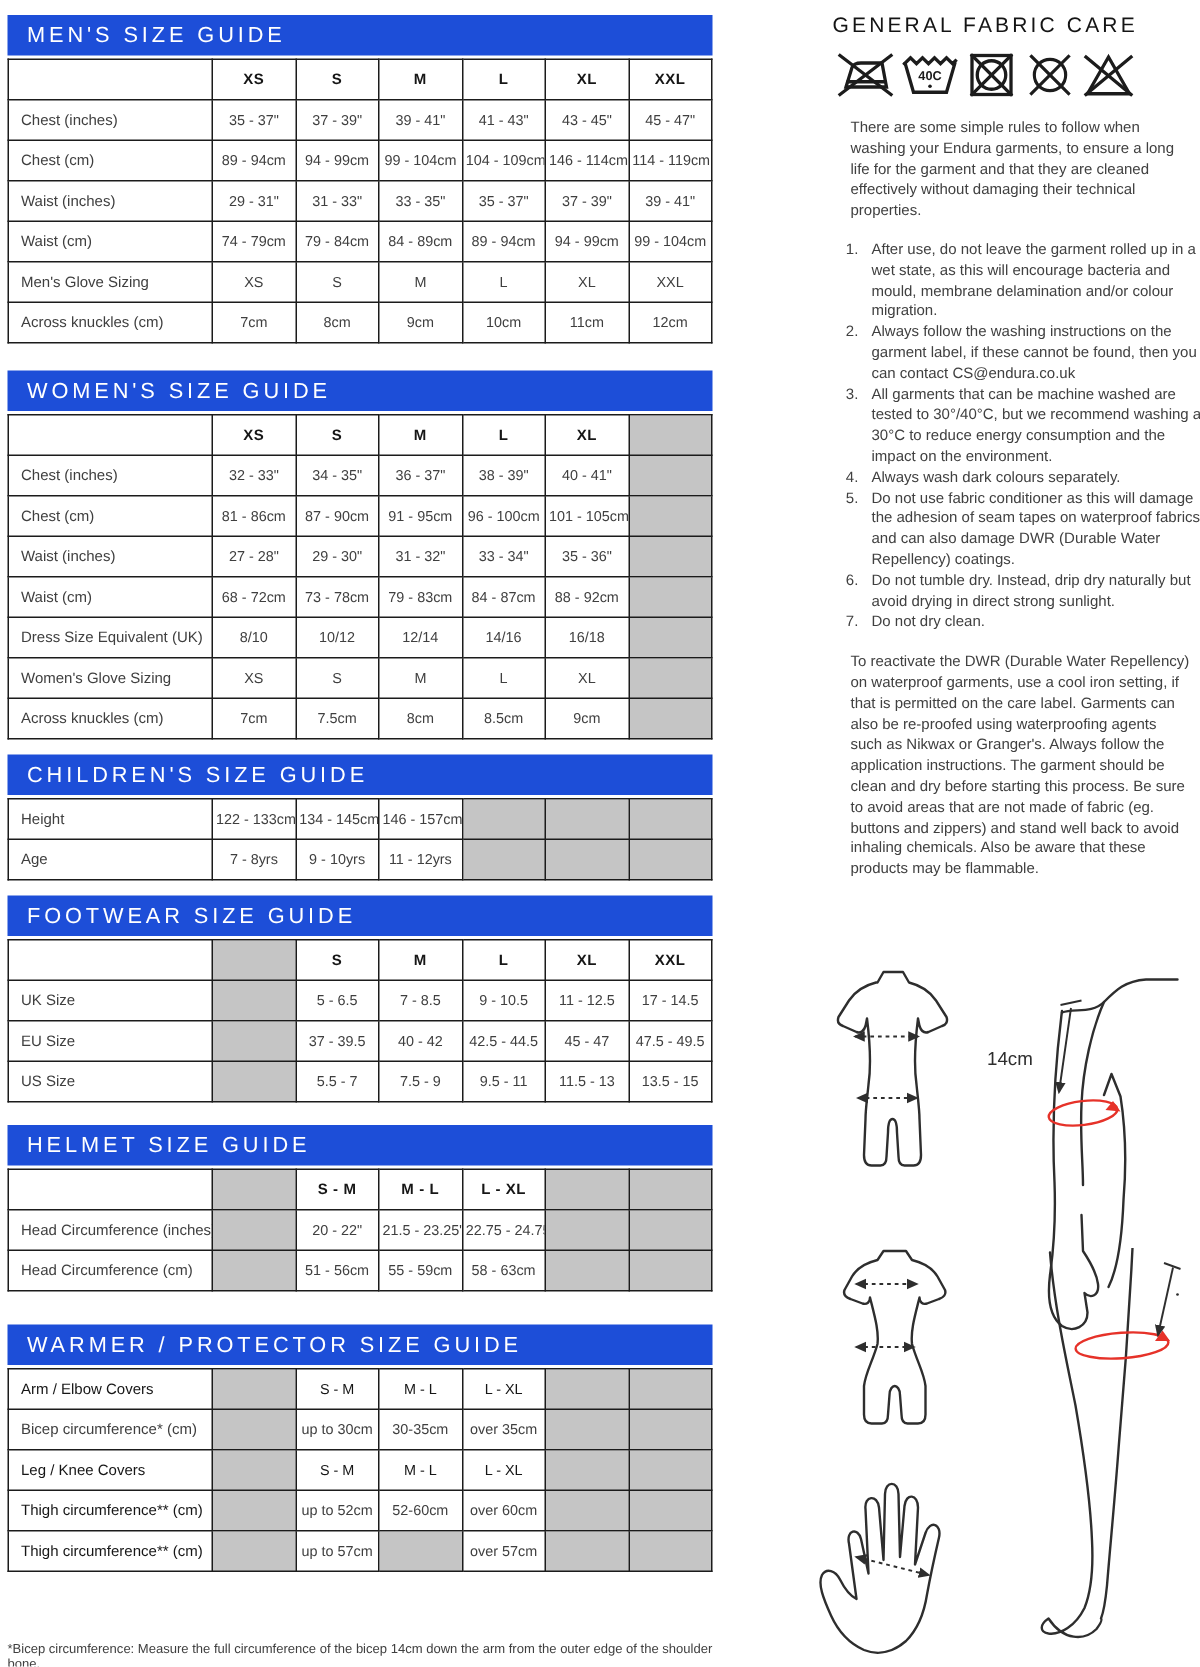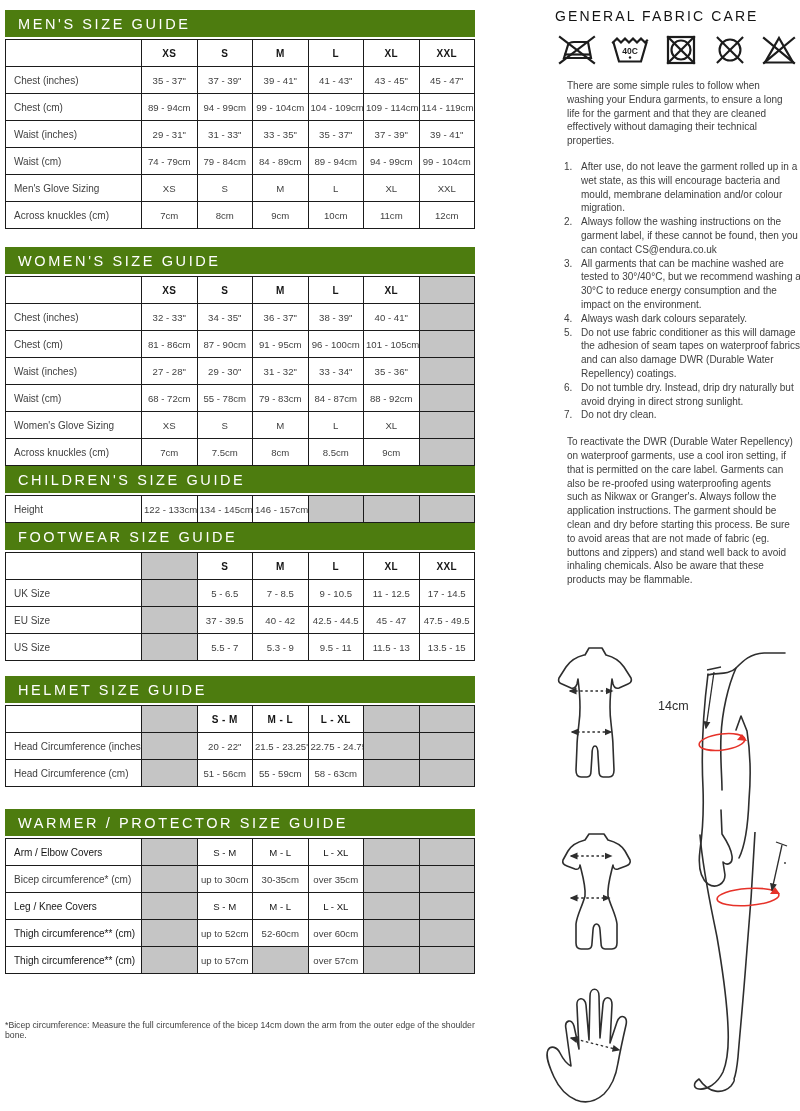--- a/index.html
+++ b/index.html
@@ -2,39 +2,39 @@
 <html><head>
 <meta charset="utf-8">
 <style>
   html,body{margin:0;padding:0}
   body{width:800px;height:1111px;background:#fff;font-family:"Liberation Sans",sans-serif;position:relative;overflow:hidden}
   .page{position:absolute;inset:0}
 
   
   .left-col{position:absolute;left:5px;top:10px;width:470px}
   .size-table{margin-bottom:18px}
-  .size-table.g14{margin-bottom:0}
+  .size-table.g14{margin-bottom:10px}
   .size-table.g15{margin-bottom:15px}
   .size-table.g19{margin-bottom:22px}
-  .title-bar{background:#4d7c0f;color:#fff;height:27px;display:flex;align-items:center;
+  .title-bar{background:#1d4ed8;color:#fff;height:27px;display:flex;align-items:center;
              padding-left:13px;font-size:14.5px;letter-spacing:2.6px;margin-bottom:2px;font-weight:400}
   table{border-collapse:collapse;width:100%;table-layout:fixed}
   td{border:1.5px solid #1b1b1b;height:24px;text-align:center;font-size:9.6px;color:#3f3f3f;
      padding:1px 2px;overflow:hidden;white-space:nowrap}
   td.lbl{width:125px;text-align:left;padding-left:8px;font-size:10px}
   td.hdr{font-weight:bold;color:#161616;font-size:10px;letter-spacing:.4px}
   td.gray{background:#c5c5c5}
   td.b{font-weight:normal;color:#161616}
   .footnotes{margin-top:46px}
   .footnote{font-size:8.7px;color:#3f3f3f;margin:0 0 7px 0}
 
   
   .right-col{position:absolute;left:555px;top:8px;width:250px}
   .fc-title{font-size:14px;font-weight:400;letter-spacing:2.1px;color:#141414;margin:0 0 9px 0}
-  .icons-row{display:flex;justify-content:space-between;align-items:center;width:244px;margin-bottom:8px}
+  .icons-row{display:flex;justify-content:flex-start;align-items:center;width:244px;margin-bottom:8px}
   .body-text{font-size:10px;line-height:13.8px;color:#404040;margin:12px}
   ol.rules{margin:12px 0 13px 0;padding-left:20px;list-style:decimal}
   ol.rules li{font-size:10px;line-height:13.8px;color:#404040;padding-left:6px;margin:0}
 
   
   .diagram{position:absolute}
   #diag-male{left:548px;top:645px}
   #diag-arm{left:648px;top:628px}
   #diag-female{left:549px;top:831px}
   #diag-hand{left:541px;top:966px}
@@ -76,21 +76,21 @@
               <td class="val">41 - 43"</td>
               <td class="val">43 - 45"</td>
               <td class="val">45 - 47"</td>
             </tr>
             <tr>
               <td class="lbl">Chest (cm)</td>
               <td class="val">89 - 94cm</td>
               <td class="val">94 - 99cm</td>
               <td class="val">99 - 104cm</td>
               <td class="val">104 - 109cm</td>
-              <td class="val">109 - 114cm</td>
+              <td class="val">146 - 114cm</td>
               <td class="val">114 - 119cm</td>
             </tr>
             <tr>
               <td class="lbl">Waist (inches)</td>
               <td class="val">29 - 31"</td>
               <td class="val">31 - 33"</td>
               <td class="val">33 - 35"</td>
               <td class="val">35 - 37"</td>
               <td class="val">37 - 39"</td>
               <td class="val">39 - 41"</td>
@@ -164,24 +164,33 @@
               <td class="val">27 - 28"</td>
               <td class="val">29 - 30"</td>
               <td class="val">31 - 32"</td>
               <td class="val">33 - 34"</td>
               <td class="val">35 - 36"</td>
               <td class="val gray"></td>
             </tr>
             <tr>
               <td class="lbl">Waist (cm)</td>
               <td class="val">68 - 72cm</td>
-              <td class="val">55 - 78cm</td>
+              <td class="val">73 - 78cm</td>
               <td class="val">79 - 83cm</td>
               <td class="val">84 - 87cm</td>
               <td class="val">88 - 92cm</td>
+              <td class="val gray"></td>
+            </tr>
+            <tr>
+              <td class="lbl">Dress Size  Equivalent (UK)</td>
+              <td class="val">8/10</td>
+              <td class="val">10/12</td>
+              <td class="val">12/14</td>
+              <td class="val">14/16</td>
+              <td class="val">16/18</td>
               <td class="val gray"></td>
             </tr>
             <tr>
               <td class="lbl">Women's Glove Sizing</td>
               <td class="val">XS</td>
               <td class="val">S</td>
               <td class="val">M</td>
               <td class="val">L</td>
               <td class="val">XL</td>
               <td class="val gray"></td>
@@ -203,20 +212,29 @@
       <div class="title-bar">
         <span>CHILDREN'S SIZE GUIDE</span>
       </div>
       <table>
           <tbody>
             <tr>
               <td class="lbl">Height</td>
               <td class="val">122 - 133cm</td>
               <td class="val">134 - 145cm</td>
               <td class="val">146 - 157cm</td>
+              <td class="val gray"></td>
+              <td class="val gray"></td>
+              <td class="val gray"></td>
+            </tr>
+            <tr>
+              <td class="lbl">Age</td>
+              <td class="val">7 - 8yrs</td>
+              <td class="val">9 - 10yrs</td>
+              <td class="val">11 - 12yrs</td>
               <td class="val gray"></td>
               <td class="val gray"></td>
               <td class="val gray"></td>
             </tr>
           </tbody>
         </table>
     </section>
 
     <section class="size-table g15">
       <div class="title-bar">
@@ -248,21 +266,21 @@
               <td class="val">37 - 39.5</td>
               <td class="val">40 - 42</td>
               <td class="val">42.5 - 44.5</td>
               <td class="val">45 - 47</td>
               <td class="val">47.5 - 49.5</td>
             </tr>
             <tr>
               <td class="lbl">US Size</td>
               <td class="val gray"></td>
               <td class="val">5.5 - 7</td>
-              <td class="val">5.3 - 9</td>
+              <td class="val">7.5 - 9</td>
               <td class="val">9.5 - 11</td>
               <td class="val">11.5 - 13</td>
               <td class="val">13.5 - 15</td>
             </tr>
           </tbody>
         </table>
     </section>
 
     <section class="size-table g19">
       <div class="title-bar">

